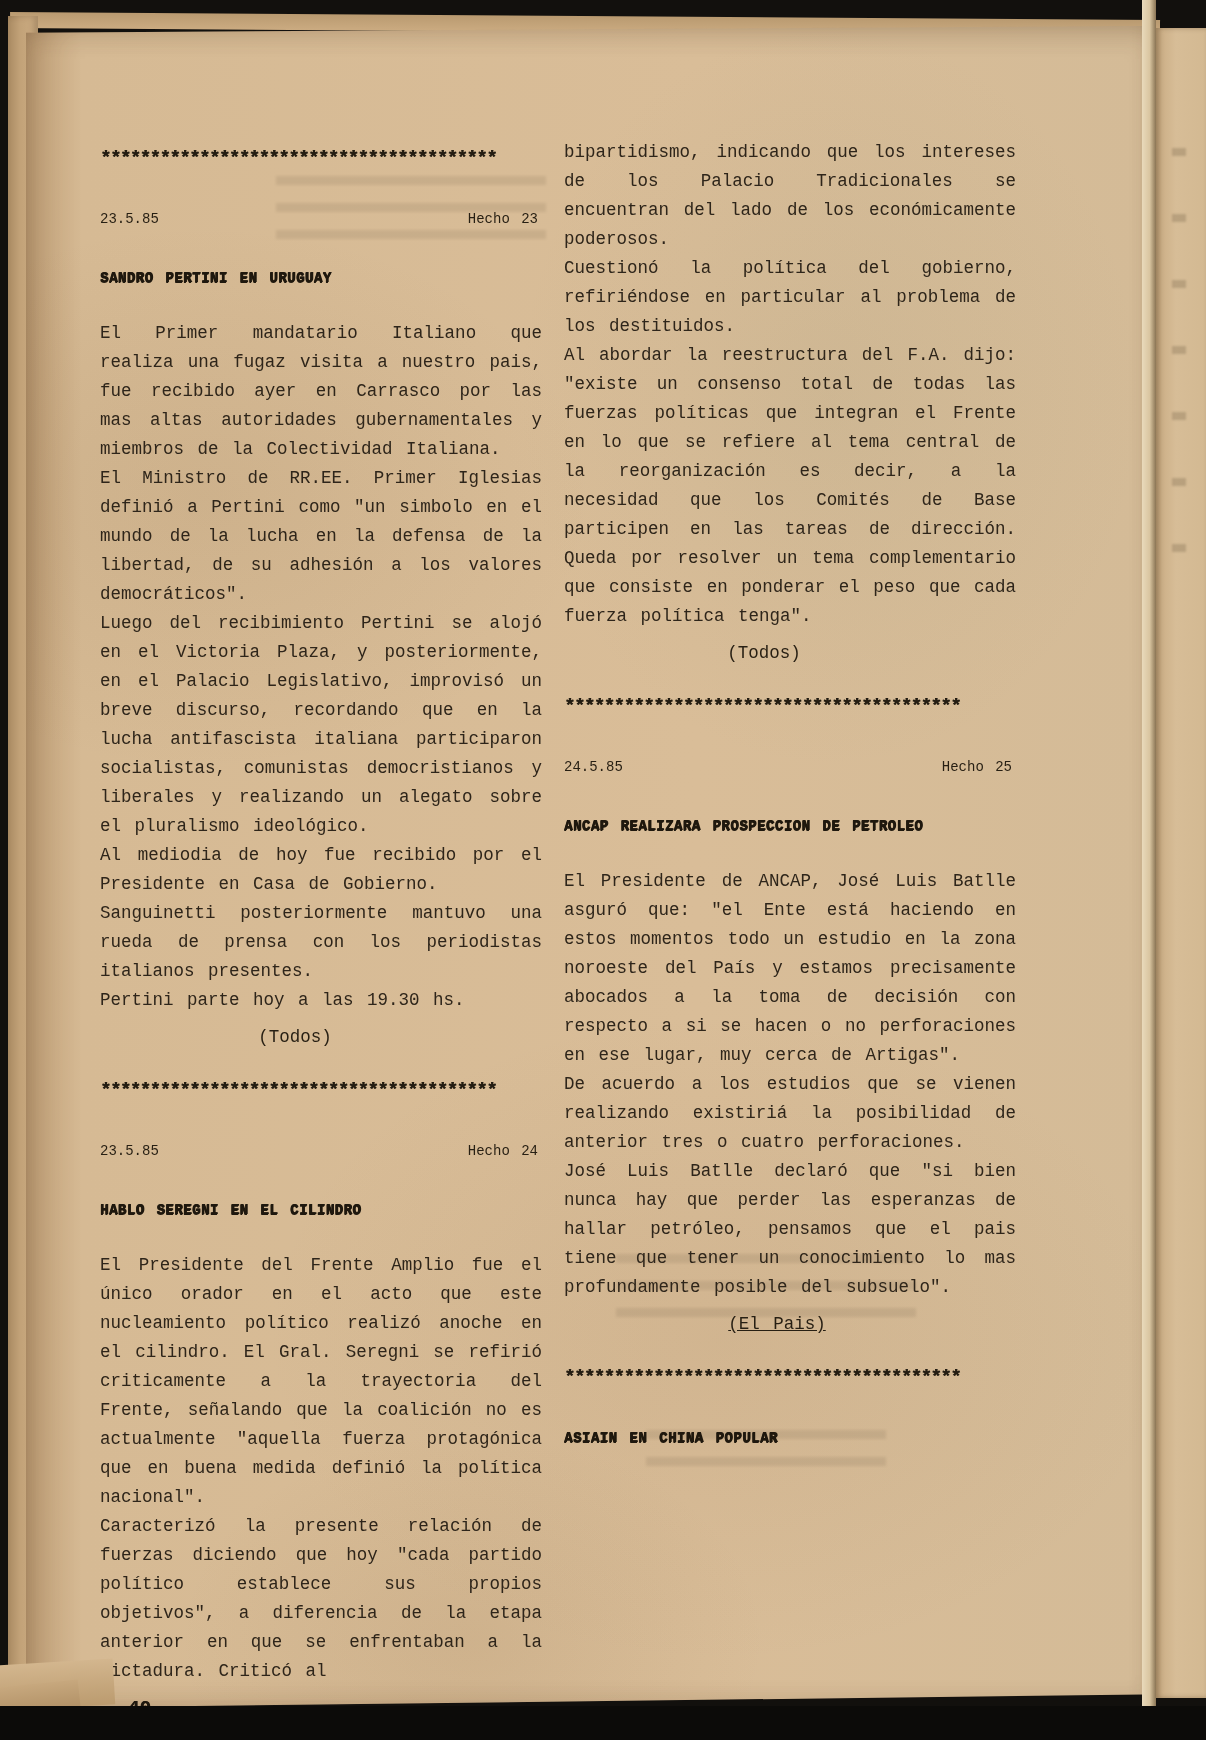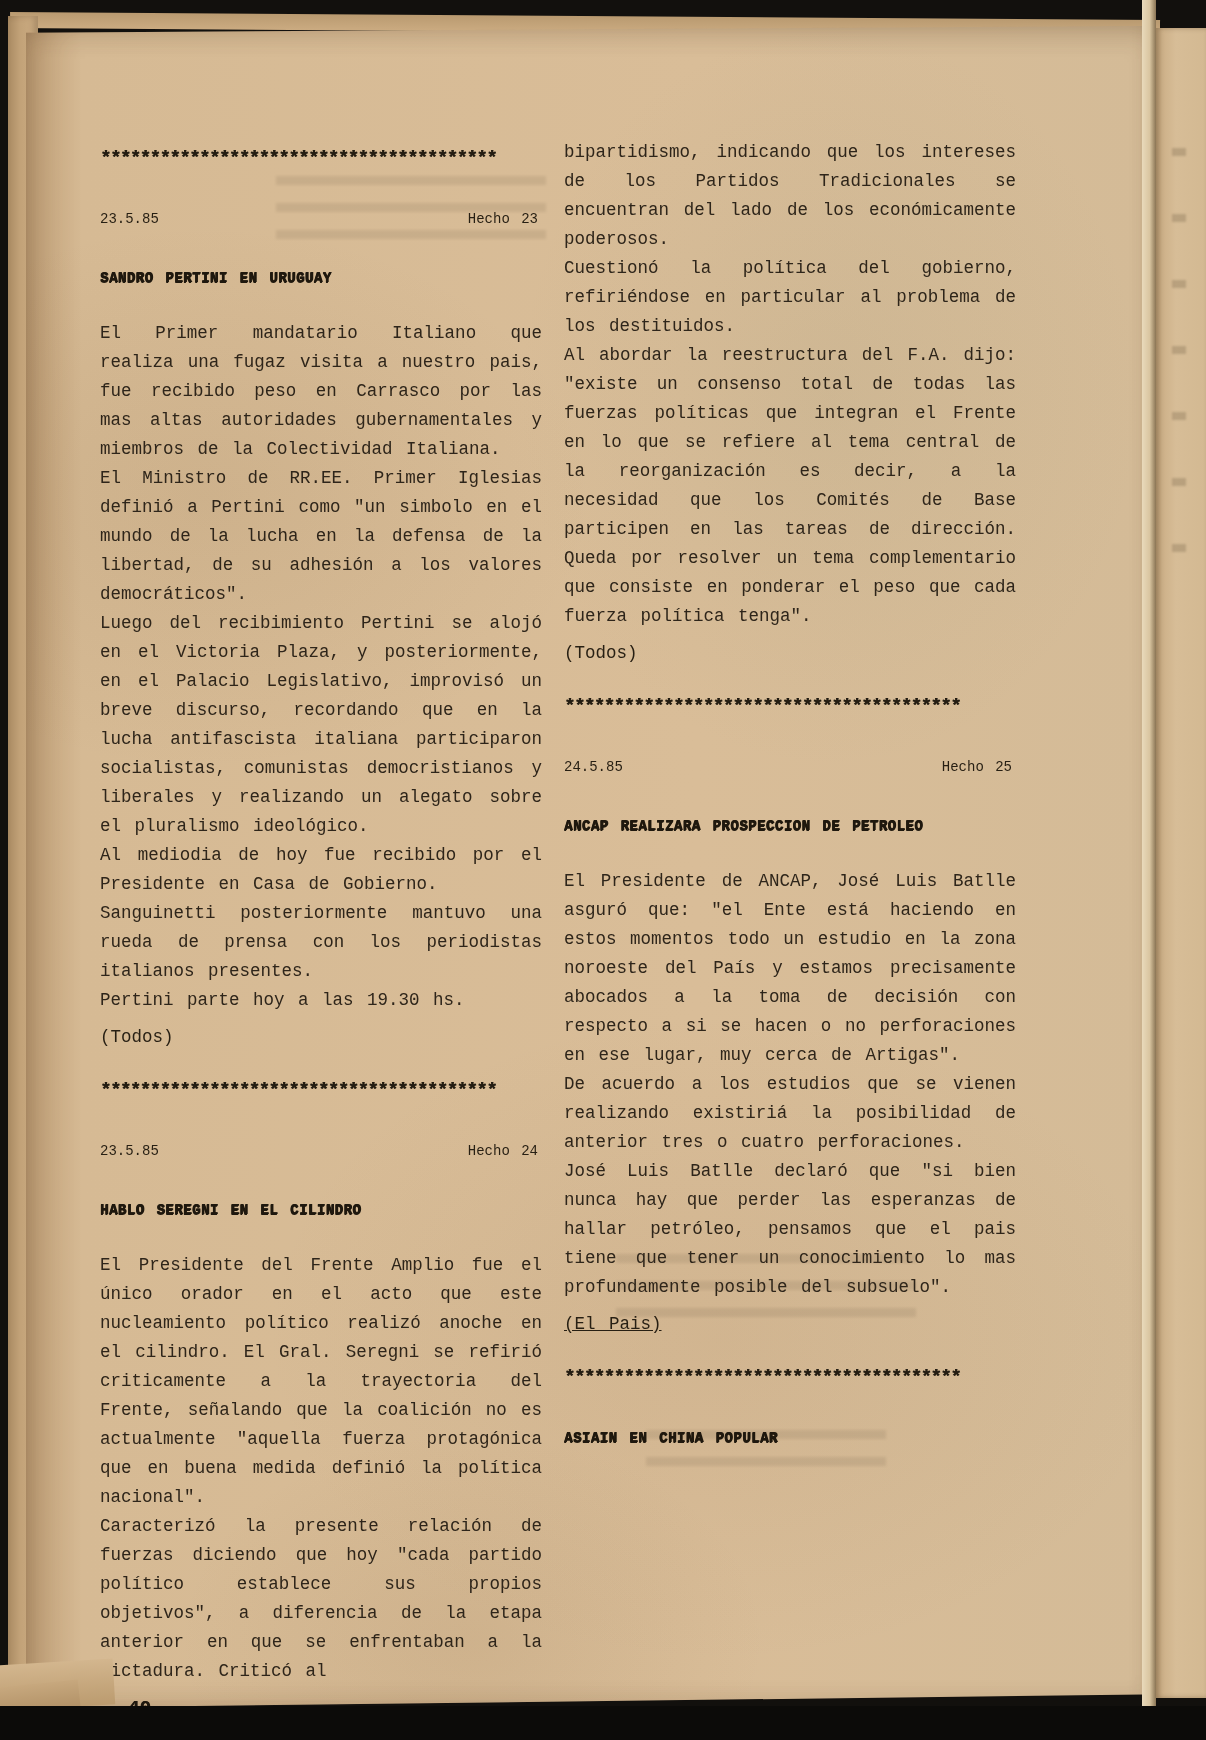--- a/index.html
+++ b/index.html
@@ -113,21 +113,21 @@
     font-size: 14px; font-weight: bold; letter-spacing: 0.5px;
     color: #1f180e;
     text-shadow: 0.8px 0 0 currentColor, 0 0.5px 0 currentColor;
     margin: 0 0 26px 0;
   }
   .body-text p {
     margin: 0;
     text-align: justify;
   }
   .source {
-    text-align: left; margin: 8px 52px 24px 0;
+    text-align: center; margin: 8px 52px 24px 0;
     color: #271f13;
   }
   .source.flush { margin-right: 26px; text-decoration: underline; }
   .page-number {
     font-weight: bold; font-size: 19px; color: #1f180e;
     margin: 8px 0 0 28px;
     text-shadow: 0.6px 0 0 currentColor;
   }
 </style>
 </head>
@@ -149,21 +149,21 @@
       <div class="separator">****************************************</div>
 
       <div class="meta-row">
         <span>23.5.85</span>
         <span>Hecho 23</span>
       </div>
 
       <div class="article-title">SANDRO PERTINI EN URUGUAY</div>
 
       <div class="body-text">
-        <p>El  Primer mandatario Italiano que realiza una fugaz visita a nuestro pais, fue recibido peso en Carrasco por las mas altas autoridades gubernamentales y miembros de la Colectividad Italiana.</p>
+        <p>El  Primer mandatario Italiano que realiza una fugaz visita a nuestro pais, fue recibido ayer en Carrasco por las mas altas autoridades gubernamentales y miembros de la Colectividad Italiana.</p>
         <p>El  Ministro de RR.EE. Primer Iglesias definió a Pertini como "un simbolo en el mundo de la lucha en la defensa de la libertad, de su adhesión a los valores democráticos".</p>
         <p>Luego del recibimiento Pertini se alojó en el Victoria Plaza, y posteriormente, en el Palacio Legislativo, improvisó un breve discurso, recordando que en la lucha antifascista italiana participaron socialistas, comunistas democristianos y liberales y realizando un alegato sobre el pluralismo ideológico.</p>
         <p>Al mediodia de hoy fue recibido por el Presidente en Casa de Gobierno.</p>
         <p>Sanguinetti posteriormente mantuvo una rueda de prensa con los periodistas italianos presentes.</p>
         <p>Pertini parte hoy a las 19.30 hs.</p>
       </div>
 
       <div class="source">(Todos)</div>
 
       <div class="separator sep-mid">****************************************</div>
@@ -179,21 +179,21 @@
         <p>El  Presidente del Frente Amplio fue el único orador en el acto que este nucleamiento político realizó anoche en el cilindro. El Gral. Seregni se refirió criticamente a la trayectoria del Frente, señalando que la coalición no es actualmente "aquella fuerza protagónica que en buena medida definió la política nacional".</p>
         <p>Caracterizó la presente relación de fuerzas diciendo que hoy "cada partido político establece sus propios objetivos", a diferencia de la etapa anterior en que se enfrentaban a la Dictadura. Criticó al</p>
       </div>
 
       <div class="page-number">40</div>
     </div>
 
     <div class="col col-right">
 
       <div class="body-text">
-        <p>bipartidismo,  indicando que los intereses de los Partidos Tradicionales se encuentran del lado de los económicamente poderosos.</p>
+        <p>bipartidismo,  indicando que los intereses de los Palacio Tradicionales se encuentran del lado de los económicamente poderosos.</p>
         <p>Cuestionó la política del gobierno, refiriéndose en particular al problema de los destituidos.</p>
         <p>Al abordar la reestructura del F.A. dijo: "existe un consenso total de todas las fuerzas políticas que integran el Frente en lo que se refiere al tema central de la reorganización es decir, a la necesidad que los Comités de Base participen en las tareas de dirección. Queda por resolver un tema complementario que consiste en ponderar el peso que cada fuerza política tenga".</p>
       </div>
 
       <div class="source">(Todos)</div>
 
       <div class="separator sep-mid">****************************************</div>
 
       <div class="meta-row">
         <span>24.5.85</span>

